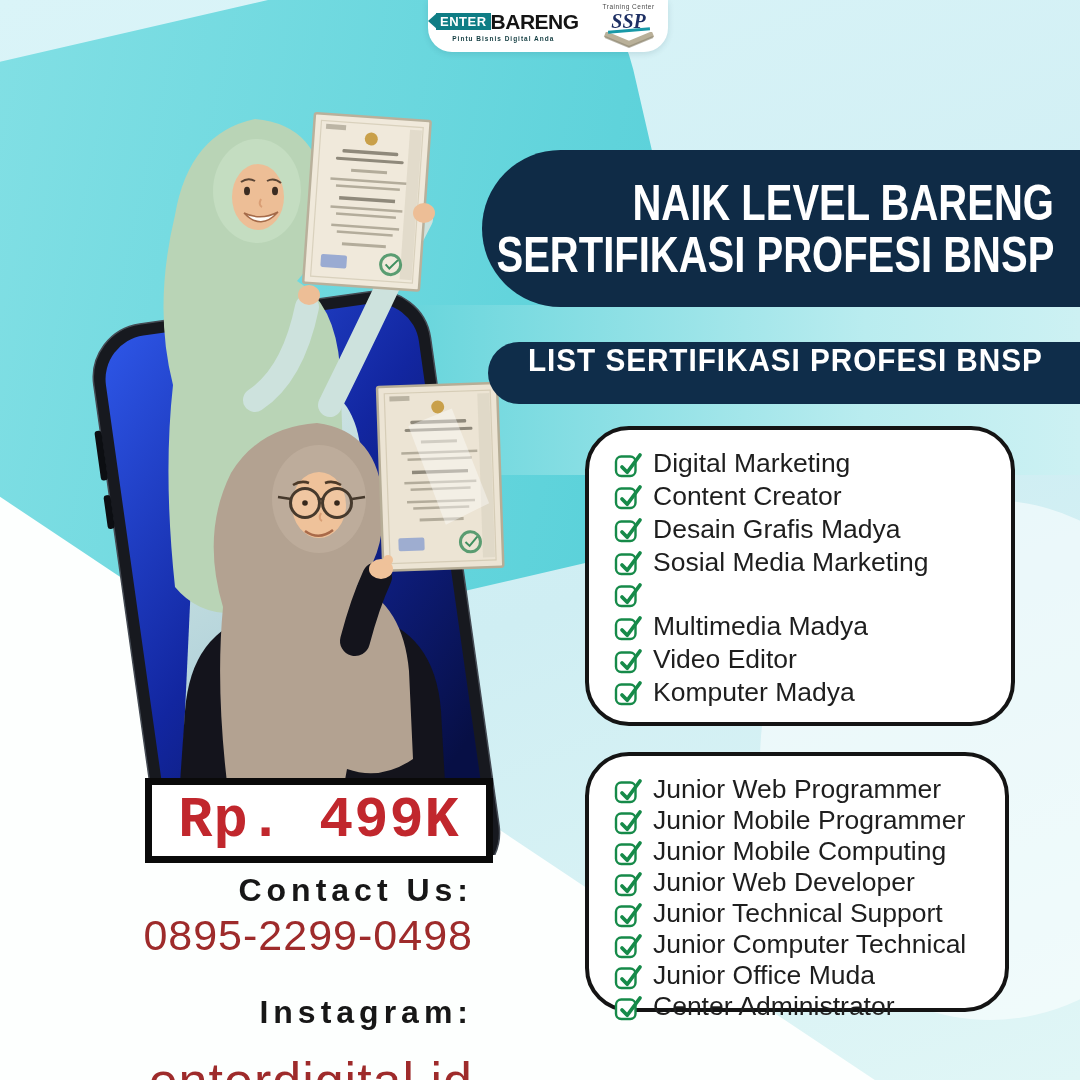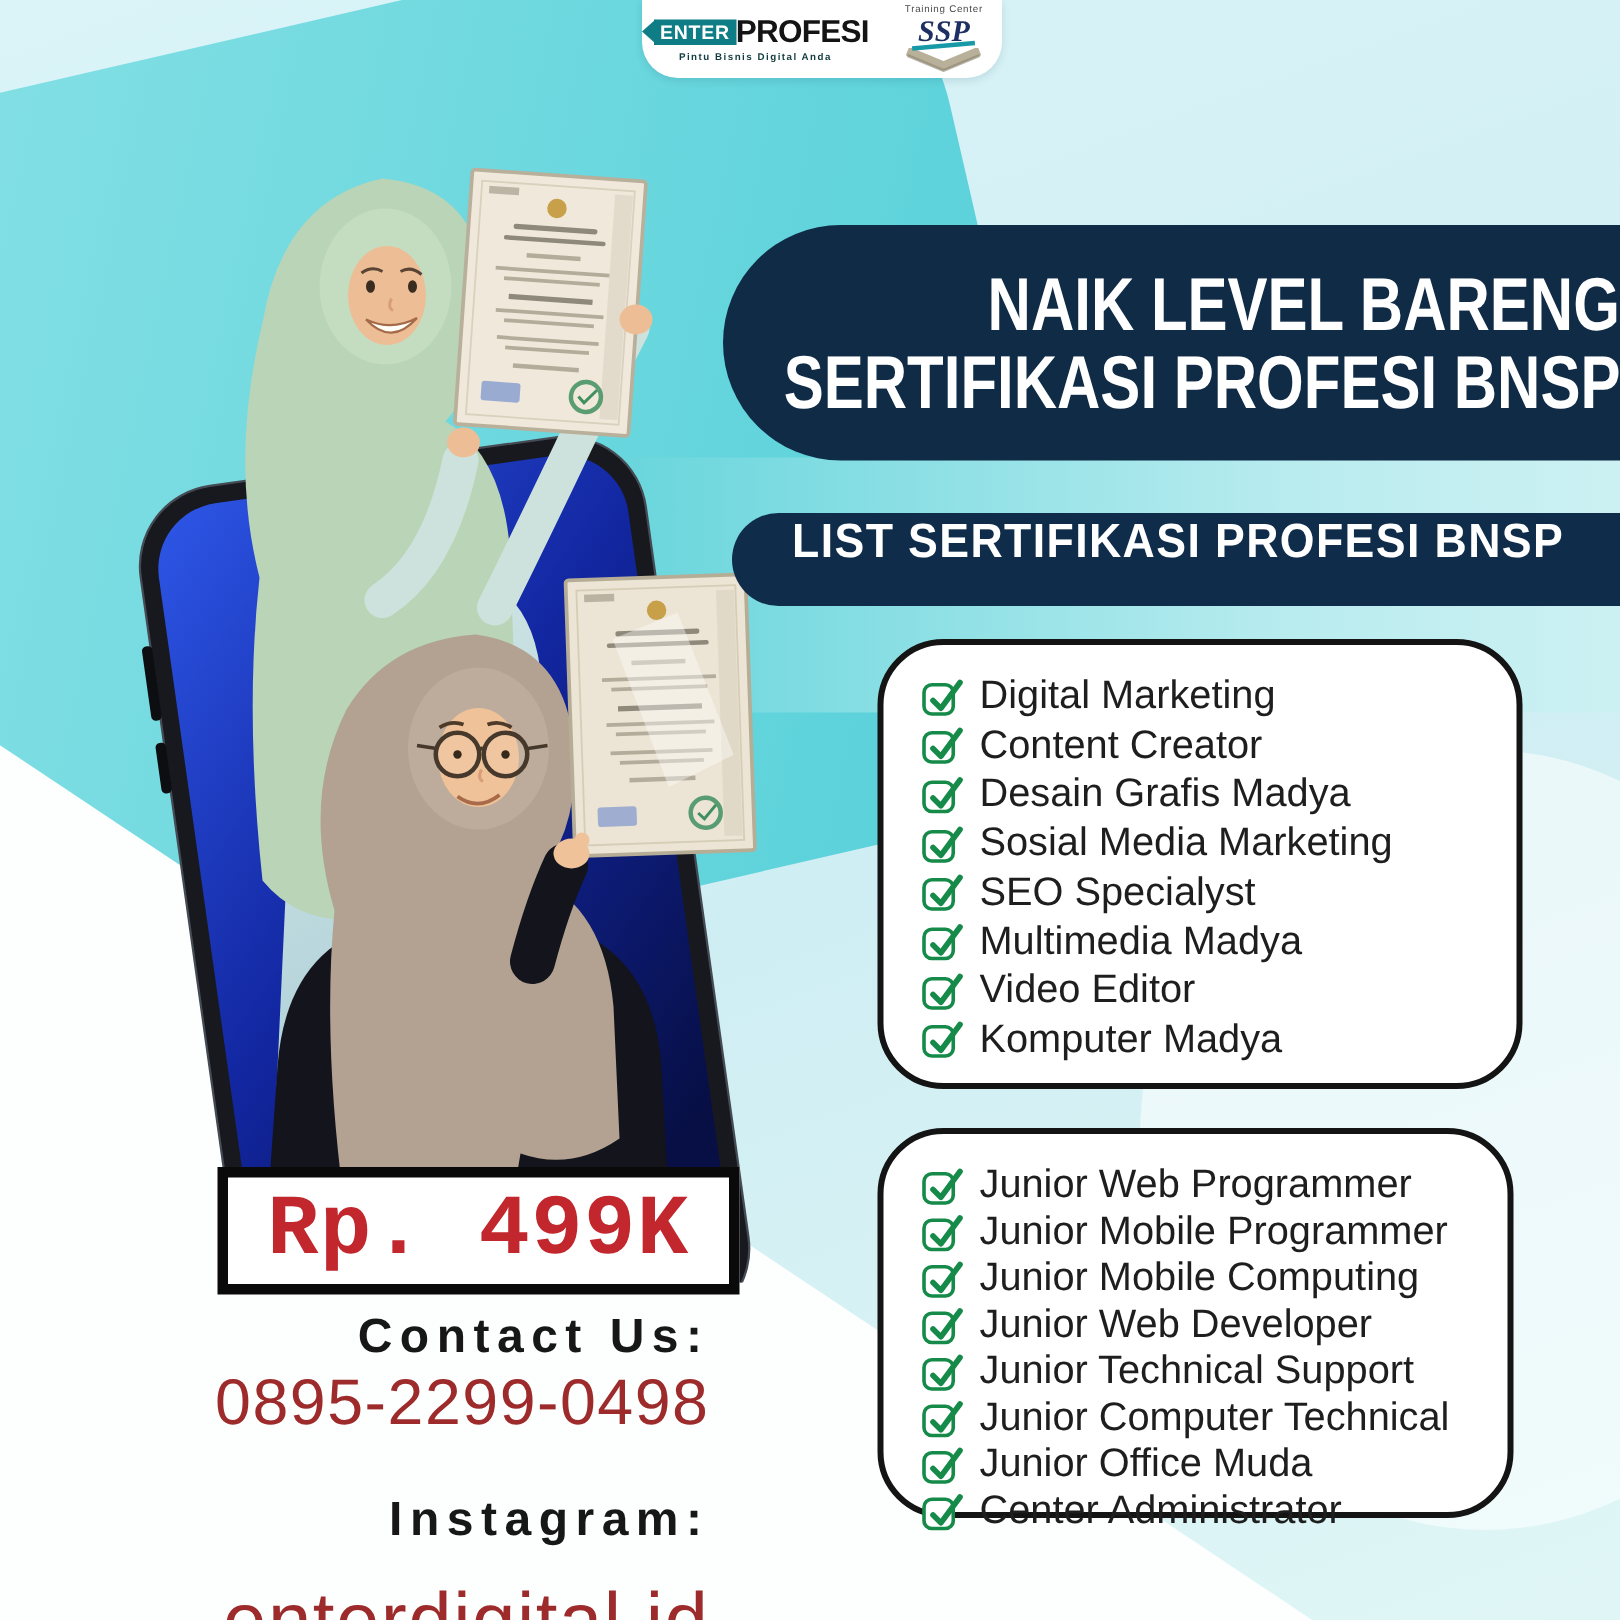--- a/index.html
+++ b/index.html
@@ -33,21 +33,21 @@
   .ed-tagline{font-size:6.5px;font-weight:bold;color:#123c40;letter-spacing:1px;margin-top:3px;}
   .ssp-logo{display:flex;flex-direction:column;align-items:center;line-height:1;}
   .ssp-top{font-size:6.5px;color:#4a4a4a;letter-spacing:.5px;}
   .ssp-name{font-family:"Liberation Serif",serif;font-style:italic;font-weight:bold;
             font-size:20px;color:#1d2f63;margin-top:1px;}
   .ssp-swoosh{width:42px;height:3px;background:#1899a8;transform:rotate(-5deg);margin-top:-2px;}
 
   
   .banner-main{position:absolute;left:482px;top:150px;width:598px;height:157px;background:#0f2b46;
                border-radius:79px 0 0 79px;z-index:5;display:flex;flex-direction:column;
-               justify-content:center;align-items:flex-end;text-align:right;}
+               justify-content:center;align-items:flex-end;padding-right:26px;text-align:right;}
   .banner-main .hl{color:#ffffff;font-weight:800;font-size:50px;line-height:1.04;
                    letter-spacing:0px;transform:scaleX(.8);transform-origin:right center;
                    white-space:nowrap;}
 
   
   .banner-list{position:absolute;left:488px;top:342px;width:592px;height:62px;background:#0f2d4a;
                border-radius:31px 0 0 31px;z-index:5;display:flex;align-items:flex-start;
                padding-left:40px;}
   .banner-list .bl{color:#fff;font-weight:bold;font-size:32px;letter-spacing:1px;
                    white-space:nowrap;transform:scaleX(.93);transform-origin:left center;}
@@ -197,21 +197,21 @@
     <path d="M330 586 Q340 548 352 522" stroke="#14141c" stroke-width="30" fill="none" stroke-linecap="round"></path>
     <ellipse cx="356" cy="514" rx="12" ry="10" fill="#efc29a"></ellipse>
     <circle cx="363" cy="505" r="5" fill="#efc29a"></circle>
   </svg>
 
   <div class="logo-pill">
     <div class="ed-logo">
       <div class="ed-row">
         <span class="ed-arrow"></span>
         <span class="ed-enter">ENTER</span>
-        <span class="ed-digital">PROFESI</span>
+        <span class="ed-digital">BARENG</span>
       </div>
       <div class="ed-tagline">Pintu Bisnis Digital Anda</div>
     </div>
     <div class="ssp-logo">
       <span class="ssp-top">Training Center</span>
       <span class="ssp-name">SSP</span>
       <span class="ssp-swoosh"></span>
       <svg width="56" height="16" viewBox="0 0 56 16">
         <path d="M4 2 L28 12 L52 2" fill="none" stroke="#b9b099" stroke-width="6" stroke-linejoin="round"></path>
         <path d="M4 5 L28 15 L52 5" fill="none" stroke="#8b8370" stroke-width="2" opacity="0.6"></path>
@@ -266,21 +266,20 @@
           </span>
           <span class="lbl">Sosial Media Marketing</span>
         </li>
       <li class="row">
           <span class="chk">
             <svg viewBox="0 0 40 40" width="30" height="30">
               <rect x="4" y="10" width="26" height="26" rx="7" fill="#fff" stroke="#168a49" stroke-width="3.2"></rect>
               <path d="M12 24 L19 31 L36 8" fill="none" stroke="#168a49" stroke-width="5" stroke-linecap="round" stroke-linejoin="round"></path>
             </svg>
           </span>
-          <span class="lbl">SEO Specialyst</span>
         </li>
       <li class="row">
           <span class="chk">
             <svg viewBox="0 0 40 40" width="30" height="30">
               <rect x="4" y="10" width="26" height="26" rx="7" fill="#fff" stroke="#168a49" stroke-width="3.2"></rect>
               <path d="M12 24 L19 31 L36 8" fill="none" stroke="#168a49" stroke-width="5" stroke-linecap="round" stroke-linejoin="round"></path>
             </svg>
           </span>
           <span class="lbl">Multimedia Madya</span>
         </li>

